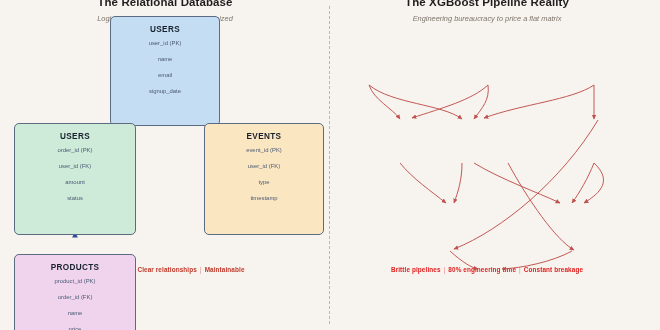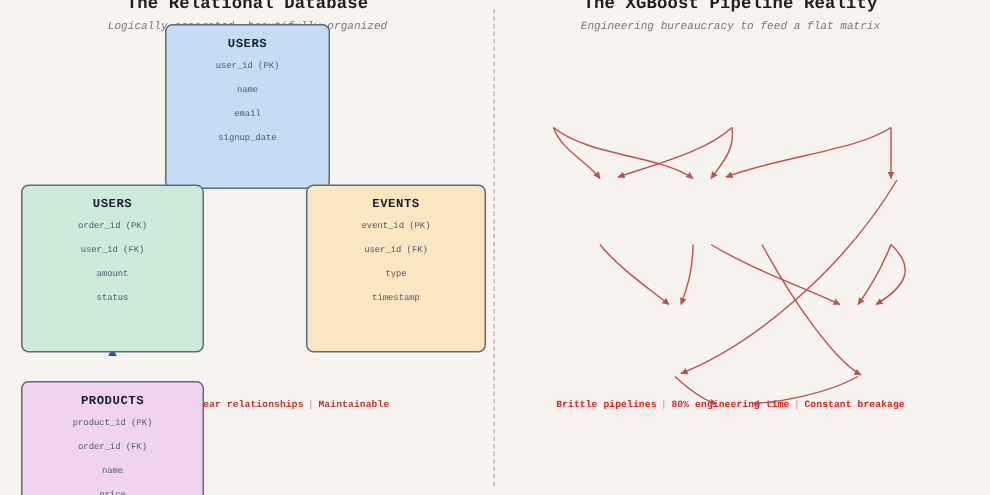--- a/index.html
+++ b/index.html
@@ -5,21 +5,21 @@
   html,body{margin:0;padding:0;}
   body{
     width:660px;height:330px;overflow:hidden;
     background:#f7f3ee;
     font-family:"Liberation Sans", sans-serif;
     color:#2b2b2b;
   }
   .stage{position:relative;width:660px;height:330px;}
 
   
-  .panel{position:absolute;top:0;height:276px;font-family:Liberation Mono, monospace;}
+  .panel{position:absolute;top:0;height:276px;}
   #panel-left{left:0;width:330px;}
   #panel-right{left:322px;width:330px;}
 
   .divider{
     position:absolute;left:329px;top:6px;
     width:0;height:318px;
     border-left:1px dashed #bdb5ab;
   }
 
   .panel-title{
@@ -144,21 +144,21 @@
     <div class="footer" id="footer-left">
       <span>Clean schema</span><span class="sep">|</span><span>Clear relationships</span><span class="sep">|</span><span>Maintainable</span>
     </div>
   </div>
 
   <div class="divider"></div>
 
   <div class="panel" id="panel-right">
 
     <div class="panel-title">The XGBoost Pipeline Reality</div>
-    <div class="panel-sub">Engineering bureaucracy to feed a flat matrix</div>
+    <div class="panel-sub">Engineering bureaucracy to price a flat matrix</div>
 
     <svg class="edges" viewBox="0 0 330 330">
       <defs>
         <marker id="arrPL" markerWidth="7" markerHeight="7" refX="4.6" refY="2.4" orient="auto">
           <path d="M0,0 L5,2.4 L0,4.8 z" fill="#c0504d"></path>
         </marker>
       </defs>
       <g stroke="#c0504d" stroke-width="0.95" fill="none" marker-end="url(#arrPL)">
 
         <path d="M47,85 C52,100 70,108 78,119"></path>

